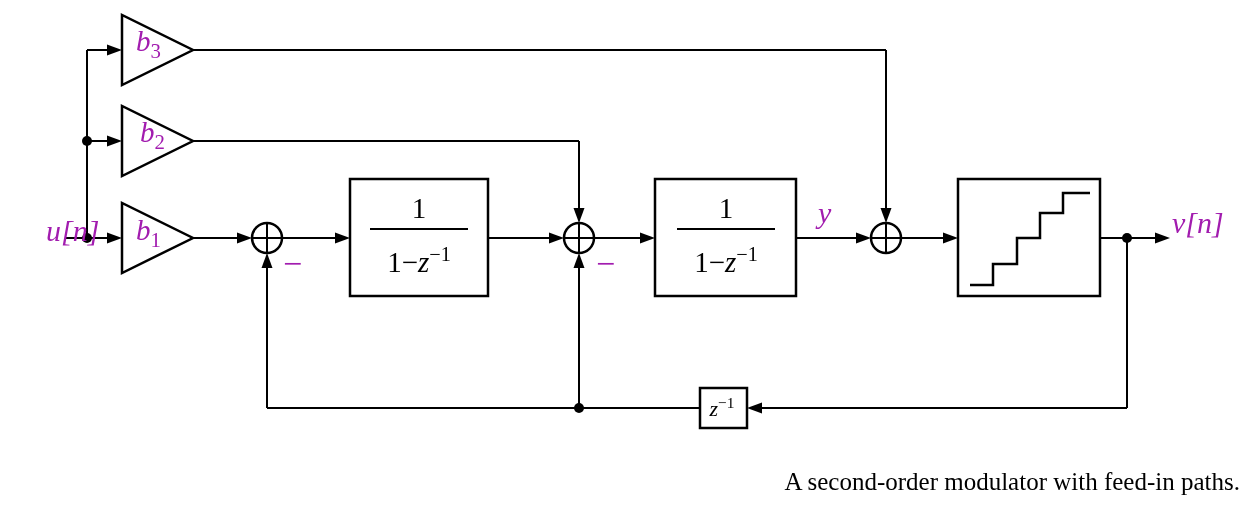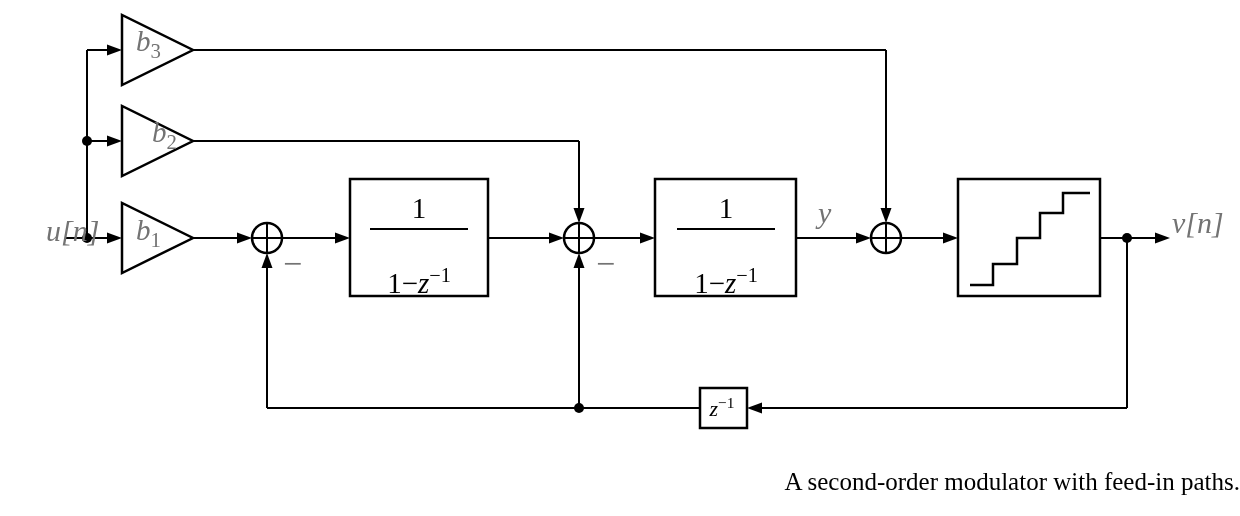--- a/index.html
+++ b/index.html
@@ -8,36 +8,36 @@
     width:1240px;height:516px;
     background:#ffffff;
     font-family:"Liberation Serif", serif;
     color:#000;
     overflow:hidden;
   }
   svg{position:absolute;left:0;top:0;}
   .lbl{
     position:absolute;
     font-family:"Liberation Serif", serif;
-    color:#737373;
+    color:#a21caf;
     white-space:nowrap;
     line-height:1;
   }
   .io{font-size:30px;font-style:italic;}
   .gain{font-size:29px;font-style:italic;}
   .gain sub{font-style:normal;font-size:0.72em;}
   .frac{
     position:absolute;
     text-align:center;
     font-size:29px;
     transform:translateX(-50%);
   }
   .frac .num{padding:0 6px 3px 6px;}
   .frac .bar{border-top:2.5px solid #000;height:0;width:98px;margin:0 auto;}
-  .frac .den{padding-top:13px;margin-top:21px;}
+  .frac .den{padding-top:13px;}
   .frac .den i{font-style:italic;}
   .frac sup{font-style:normal;font-size:0.7em;}
   .delaylbl{
     position:absolute;
     font-size:22px;
     transform:translate(-50%,-50%);
   }
   .delaylbl i{font-style:italic;}
   .delaylbl sup{font-style:normal;font-size:0.7em;}
   .minus{
@@ -140,21 +140,21 @@
       <rect x="958" y="179" width="142" height="117"></rect>
       <rect x="700" y="388" width="47" height="40"></rect>
     </g>
 
     <polyline points="970,285 993,285 993,264 1017,264 1017,238 1040,238 1040,213 1063,213 1063,193 1090,193" fill="none" stroke="#000" stroke-width="2.5"></polyline>
   </svg>
 
   <div class="lbl io" style="left:12px;top:216px;margin-left:34px;">u[n]</div>
 
   <div class="lbl gain" style="left:136px;top:27px;"><span>b</span><sub>3</sub></div>
-  <div class="lbl gain" style="left:152px;top:118px;"><span>b</span><sub>2</sub></div>
+  <div class="lbl gain" style="left:140px;top:118px;"><span>b</span><sub>2</sub></div>
   <div class="lbl gain" style="left:136px;top:216px;"><span>b</span><sub>1</sub></div>
 
   <div class="frac" style="left:419px;top:192px;">
     <div class="num">1</div>
     <div class="bar"></div>
     <div class="den"><span>1−</span><i>z</i><sup>−1</sup></div>
   </div>
 
   <div class="frac" style="left:726px;top:192px;">
     <div class="num">1</div>

